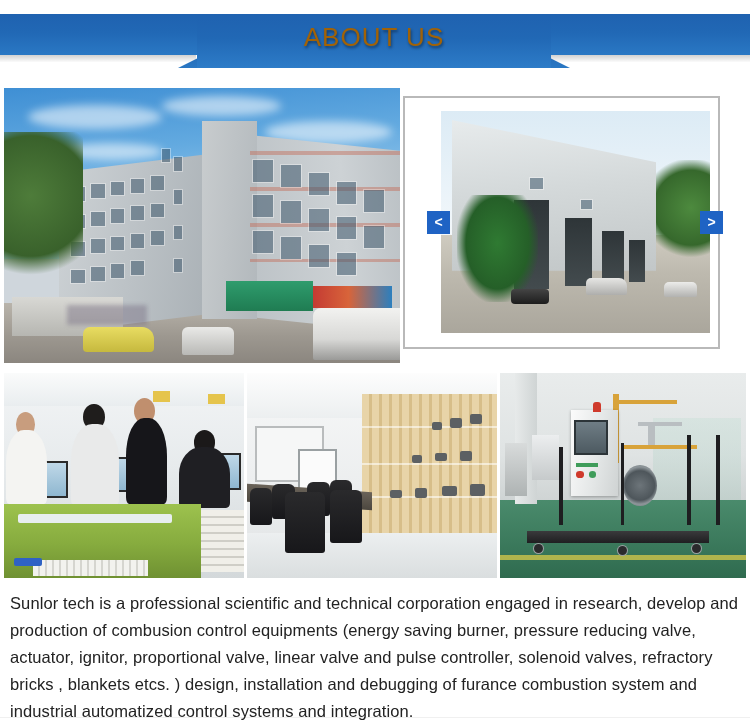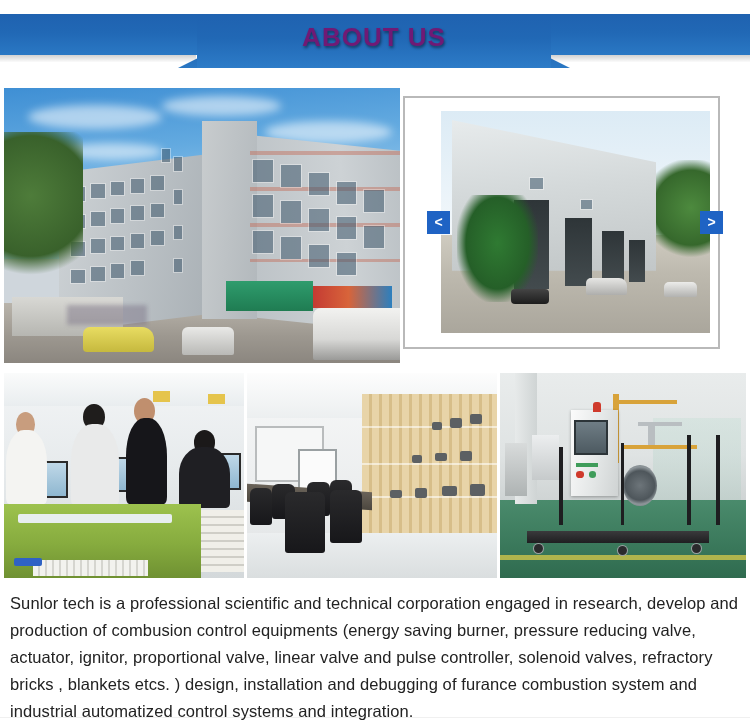--- a/index.html
+++ b/index.html
@@ -68,23 +68,23 @@
     width: 354px; height: 54px;
     background: linear-gradient(180deg, #1f62b0 0%, #2168b5 45%, #2d7cc8 100%);
   }
 
   .banner-title {
     position: absolute;
     left: 197px; top: 20px;
     width: 354px;
     text-align: center;
     font-size: 26px;
-    font-weight: bold;
+    font-weight: normal;
     letter-spacing: 1px;
-    color: #701a75;
+    color: #a16207;
     text-shadow: 1px 2px 3px rgba(0,0,0,0.45);
     line-height: 34px;
     white-space: nowrap;
   }
 
   
   .photo { position: absolute; overflow: hidden; background: #cfd6dc; }
   .layer { position: absolute; }
 
   

